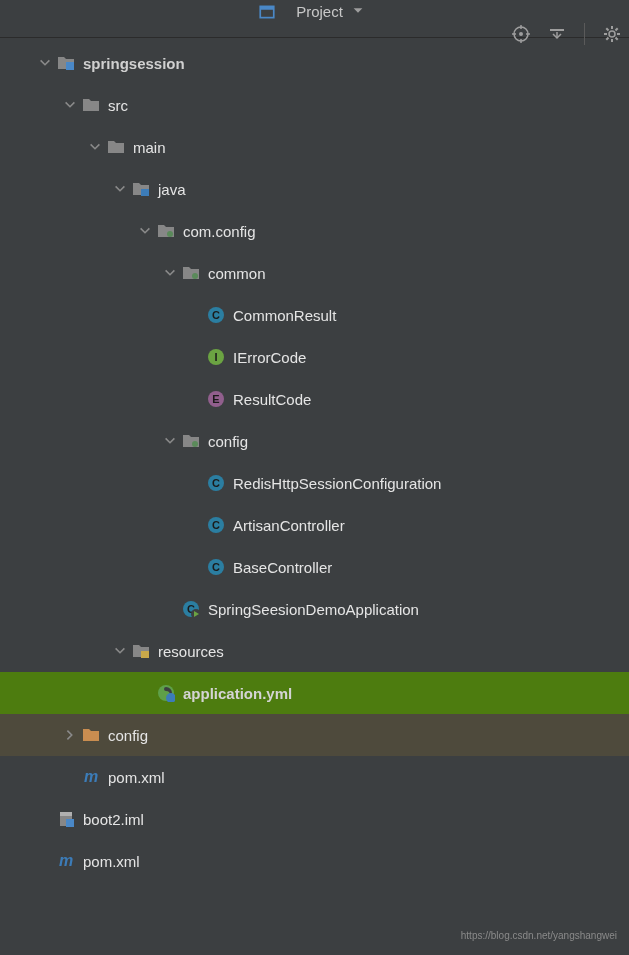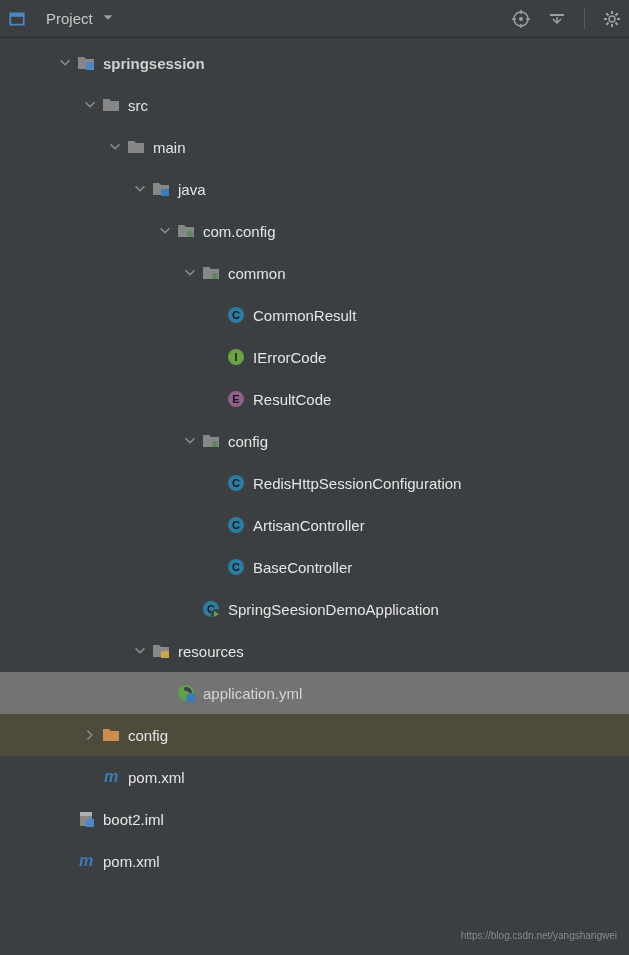--- a/index.html
+++ b/index.html
@@ -11,20 +11,21 @@
       font-size: 15px;
       color: #bbbbbb;
       overflow: hidden;
     }
     .toolbar {
       height: 38px;
       display: flex;
       align-items: center;
       padding: 0 8px;
       border-bottom: 1px solid #2b2b2b;
+      flex-direction: column;
     }
     .toolbar-left {
       display: flex;
       align-items: center;
       gap: 6px;
     }
     .toolbar-right {
       margin-left: auto;
       display: flex;
       align-items: center;
@@ -43,24 +44,24 @@
     }
     .tree {
       padding-top: 4px;
     }
     .tree-row {
       display: flex;
       align-items: center;
       height: 42px;
       cursor: pointer;
       position: relative;
-      padding-left: 20px;
     }
     .tree-row.selected {
-      background: #737373;
+      background: #4d7c0f;
+      font-weight: bold;
     }
     .tree-row.dim {
       background: #4e4a3c;
     }
     .indent { display: inline-block; }
     .chevron {
       width: 16px;
       height: 16px;
       margin-right: 4px;
       display: inline-flex;

